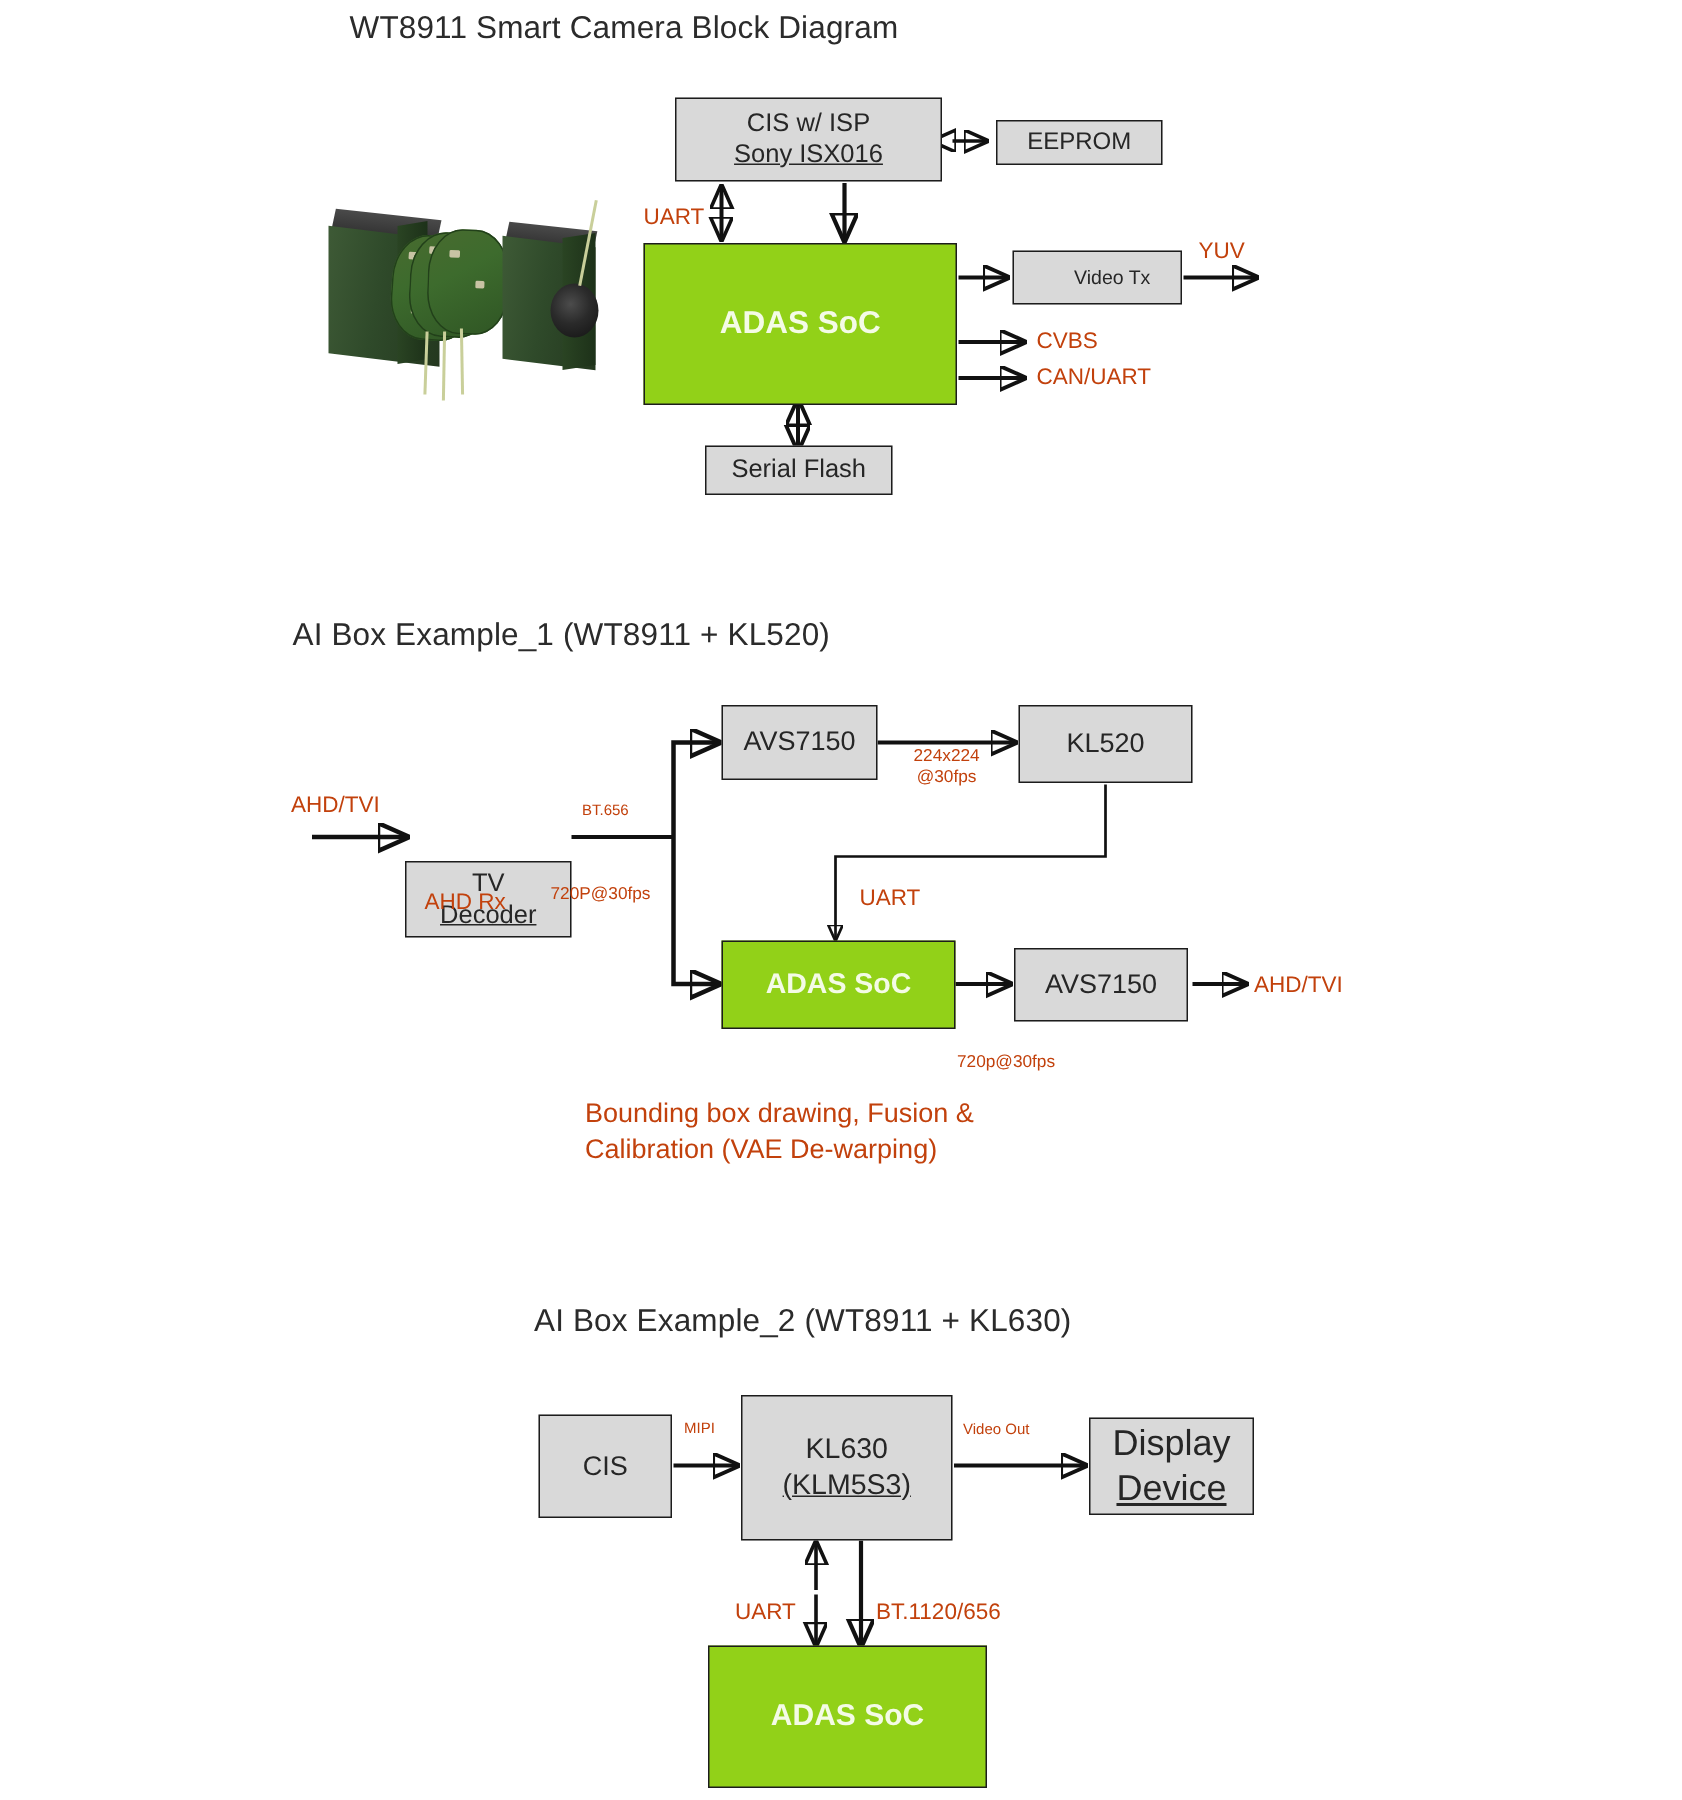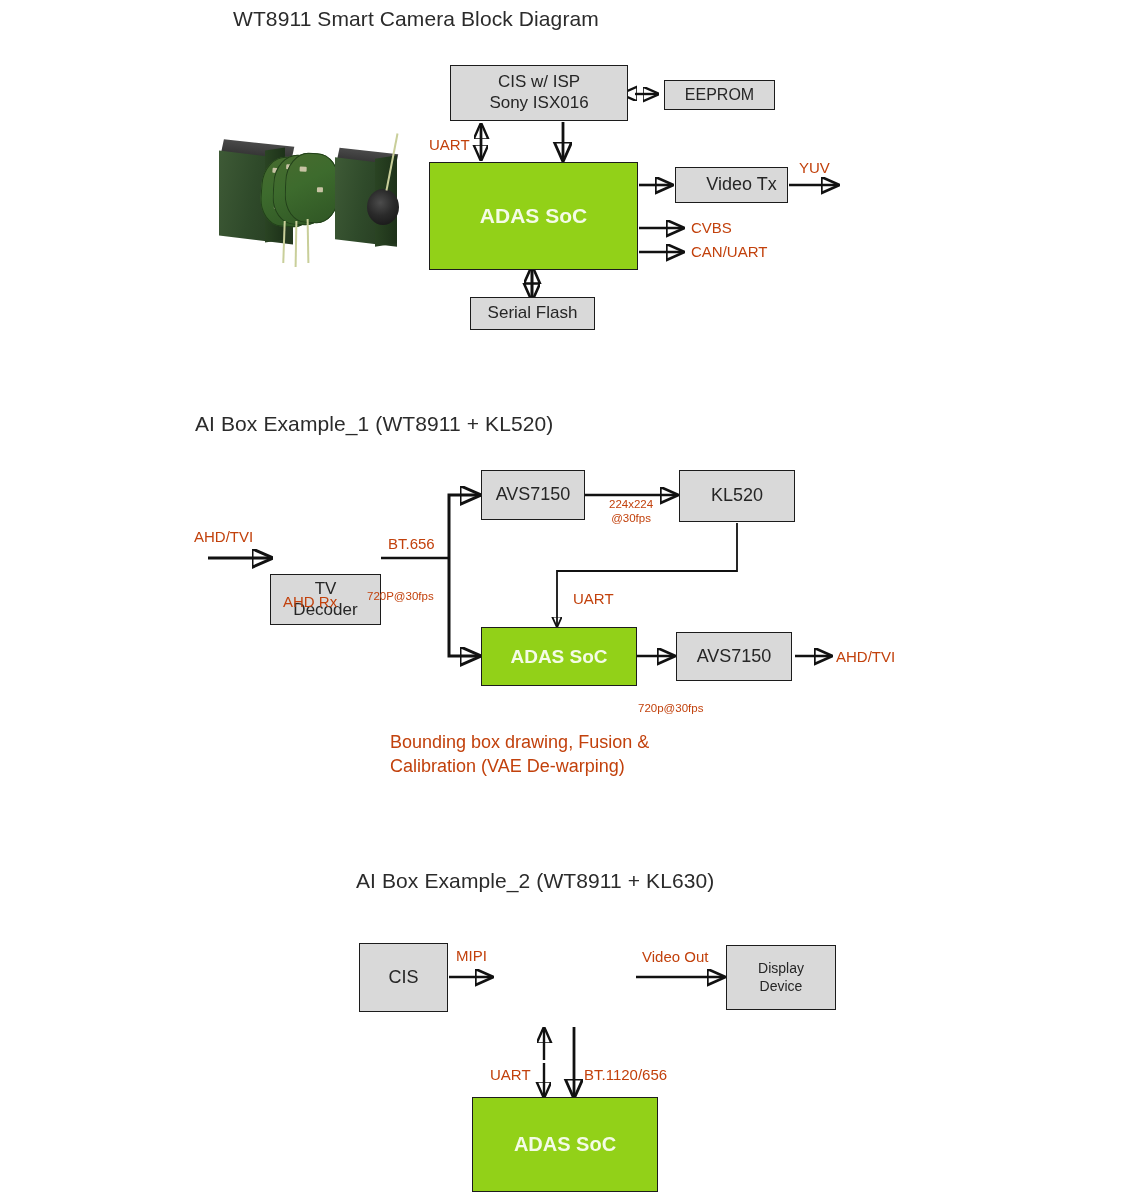--- a/index.html
+++ b/index.html
@@ -43,30 +43,30 @@
   }
   .box.gray {
     background: #d9d9d9;
     color: #262626;
   }
   .box.green {
     background: #92d118;
     color: #f4fbe6;
   }
   .box .box-label { display: block; width: 100%; }
-  .box .box-label .l2 { display: block; }
+  .box .box-label .l2 { display: block; text-decoration: underline; }
 
   
   .lbl {
     position: absolute;
     font-size: 15px;
     color: #c2410c;
     white-space: nowrap;
   }
-  .lbl.small { font-size: 15px; }
+  .lbl.small { font-size: 10px; }
   .lbl.tiny  { font-size: 11.5px; }
   .lbl.caption { font-size: 18px; line-height: 1.35; white-space: pre-line; }
 
   
   svg.wires {
     position: absolute;
     left: 0; top: 0;
     width: 1121px;
     height: 1200px;
     pointer-events: none;
@@ -218,21 +218,21 @@
   </div>
 
   <div class="box gray" style="left:652px; top:80px; width:111px; height:30px; font-size:16px;">
     <span class="box-label">EEPROM</span>
   </div>
 
   <div class="box green" style="left:417px; top:162px; width:209px; height:108px; font-size:21px; font-weight:bold;">
     <span class="box-label">ADAS SoC</span>
   </div>
 
-  <div class="box gray" style="left:663px; top:167px; width:113px; height:36px; font-size:18px;padding-left:20px;">
+  <div class="box gray" style="left:663px; top:167px; width:113px; height:36px; font-size:13px;padding-left:20px;">
     <span class="box-label">Video Tx</span>
   </div>
 
   <div class="box gray" style="left:458px; top:297px; width:125px; height:33px; font-size:17px;">
     <span class="box-label">Serial Flash</span>
   </div>
 
   <div class="lbl" style="left:417px; top:136px;">UART</div>
   <div class="lbl" style="left:787px; top:159px;">YUV</div>
   <div class="lbl" style="left:679px; top:219px;">CVBS</div>
@@ -275,22 +275,28 @@
 
   <div class="lbl caption" style="left:378px; top:730px;">Bounding box drawing, Fusion &amp;
 Calibration (VAE De-warping)</div>
 
   <div class="section-title" style="left:344px; top:869px;">AI Box Example_2 (WT8911 + KL630)</div>
 
   <div class="box gray" style="left:347px; top:943px; width:89px; height:69px; font-size:18px;">
     <span class="box-label">CIS</span>
   </div>
 
-
-  <div class="box gray" style="left:714px; top:945px; width:110px; height:65px; font-size:14px;">
+  <div class="box gray" style="left:482px; top:930px; width:141px; height:97px; font-size:19px;">
+    <span class="box-label">
+      <span>KL630</span>
+      <span class="l2">(KLM5S3)</span>
+    </span>
+  </div>
+
+  <div class="box gray" style="left:714px; top:945px; width:110px; height:65px; font-size:24px;">
     <span class="box-label">
       <span>Display</span>
       <span class="l2">Device</span>
     </span>
   </div>
 
   <div class="box green" style="left:460px; top:1097px; width:186px; height:95px; font-size:20px; font-weight:bold;">
     <span class="box-label">ADAS SoC</span>
   </div>
 

